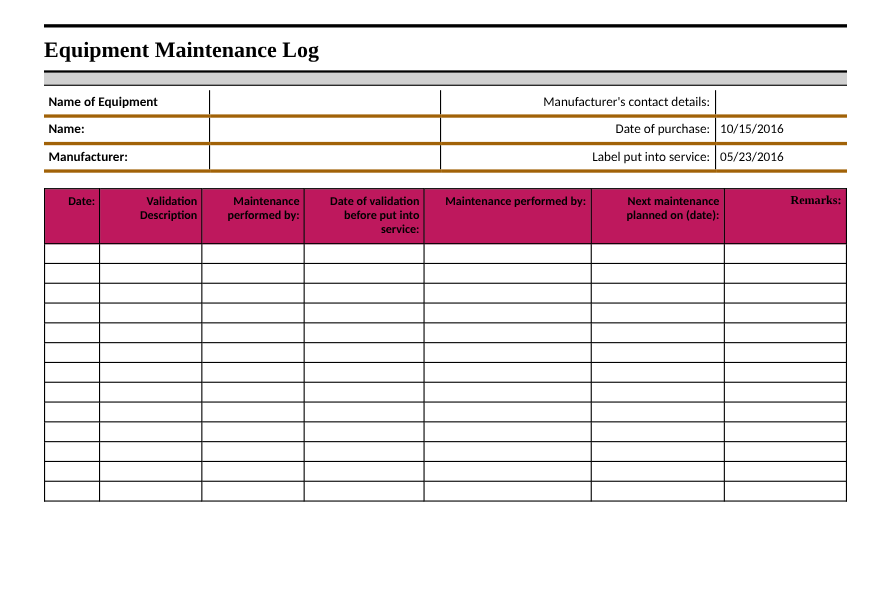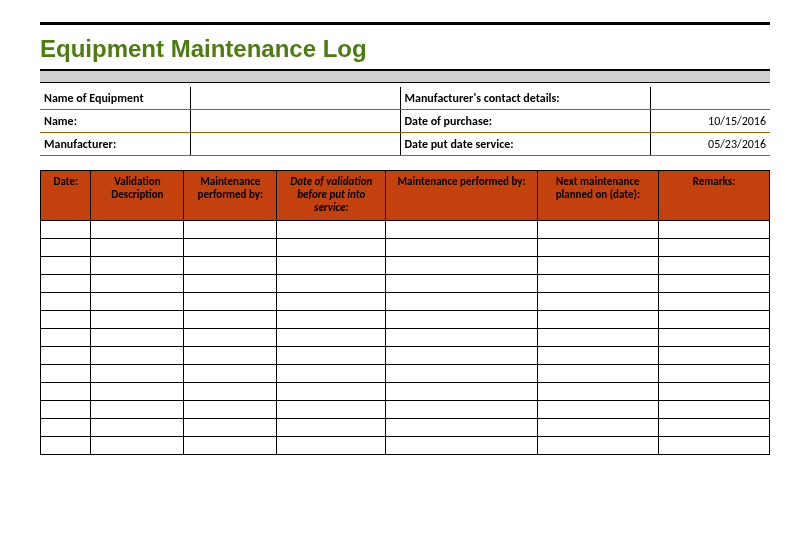--- a/index.html
+++ b/index.html
@@ -8,88 +8,89 @@
     height: 560px;
     background: #fff;
     font-family: "Calibri", "Arial", sans-serif;
     padding: 22px 40px 0 40px;
   }
   .top-rule {
     border-top: 3px solid #000;
     margin-bottom: 10px;
   }
   .title {
-    font-family: Liberation Sans, sans-serif;
-    font-size: 24px;
+    font-family: Liberation Serif, serif;
+    font-size: 20px;
     font-weight: bold;
-    color: #4d7c0f;
+    color: #000000;
     margin-bottom: 6px;
   }
   .title-underline {
     height: 14px;
     background: #d0d0d0;
     border-top: 2px solid #000;
     border-bottom: 1px solid #000;
     margin-bottom: 4px;
   }
   .info-table {
     width: 100%;
     border-collapse: collapse;
     font-size: 12px;
   }
   .info-table td {
-    border-bottom: 1px solid #a16207;
+    border-bottom: 3px solid #a16207;
     padding: 4px 4px;
     vertical-align: middle;
     height: 22px;
   }
   .info-table td.label {
     font-weight: bold;
     width: 150px;
     border-right: 1px solid #000;
   }
   .info-table td.value-left {
     width: 210px;
     border-right: 1px solid #000;
   }
   .info-table td.label2 {
-    font-weight: bold;
+    font-weight: normal;
     width: 250px;
     border-right: 1px solid #000;
+    text-align: right;
   }
   .info-table td.value-right {
-    text-align: right;
+    text-align: left;
   }
   .log-table {
     width: 100%;
     border-collapse: collapse;
     margin-top: 14px;
     font-size: 11px;
   }
   .log-table th {
-    background: #c2410c;
+    background: #be185d;
     border: 1px solid #000;
-    text-align: center;
+    text-align: right;
     font-weight: bold;
     padding: 4px 4px;
     vertical-align: top;
     height: 50px;
   }
   .log-table td {
     border: 1px solid #000;
     height: 18px;
     padding: 0 4px;
   }
   .col-date { width: 50px; }
   .col-desc { width: 92px; }
   .col-perf { width: 92px; }
-  .col-valid { width: 108px; font-style: italic; }
+  .col-valid { width: 108px; }
   .col-validby { width: 150px; }
   .col-next { width: 120px; }
-  .col-remarks { width: 110px; }
+  .col-remarks { width: 110px; font-family: Liberation Serif, serif; }
 </style>
 </head>
 <body>
 
 <div class="top-rule"></div>
 <div class="title">Equipment Maintenance Log</div>
 <div class="title-underline"></div>
 
 <table class="info-table">
   <tbody>
@@ -101,21 +102,21 @@
   </tr>
   <tr>
     <td class="label">Name:</td>
     <td class="value-left"></td>
     <td class="label2">Date of purchase:</td>
     <td class="value-right">10/15/2016</td>
   </tr>
   <tr>
     <td class="label">Manufacturer:</td>
     <td class="value-left"></td>
-    <td class="label2">Date put date service:</td>
+    <td class="label2">Label put into service:</td>
     <td class="value-right">05/23/2016</td>
   </tr>
 </tbody>
   </table>
 
 <table class="log-table">
   <thead>
     <tr>
       <th class="col-date">Date:</th>
       <th class="col-desc">Validation Description</th>

